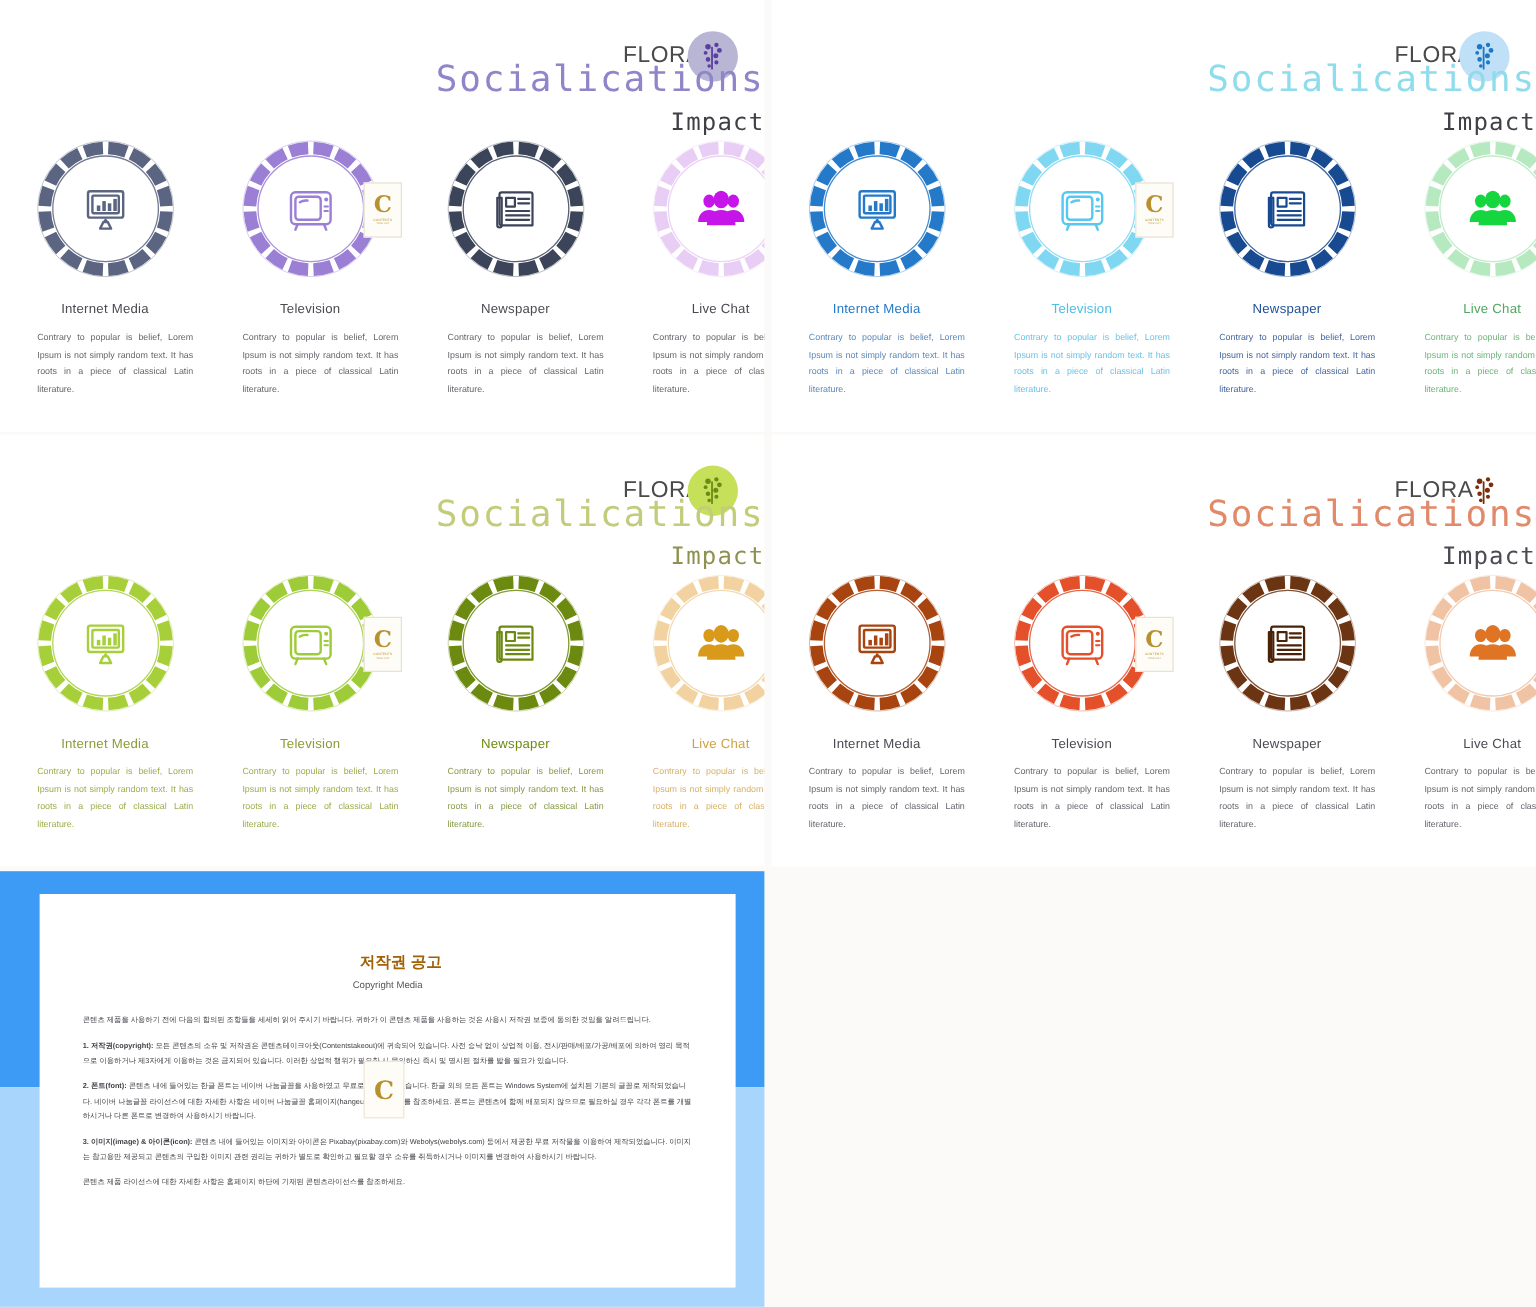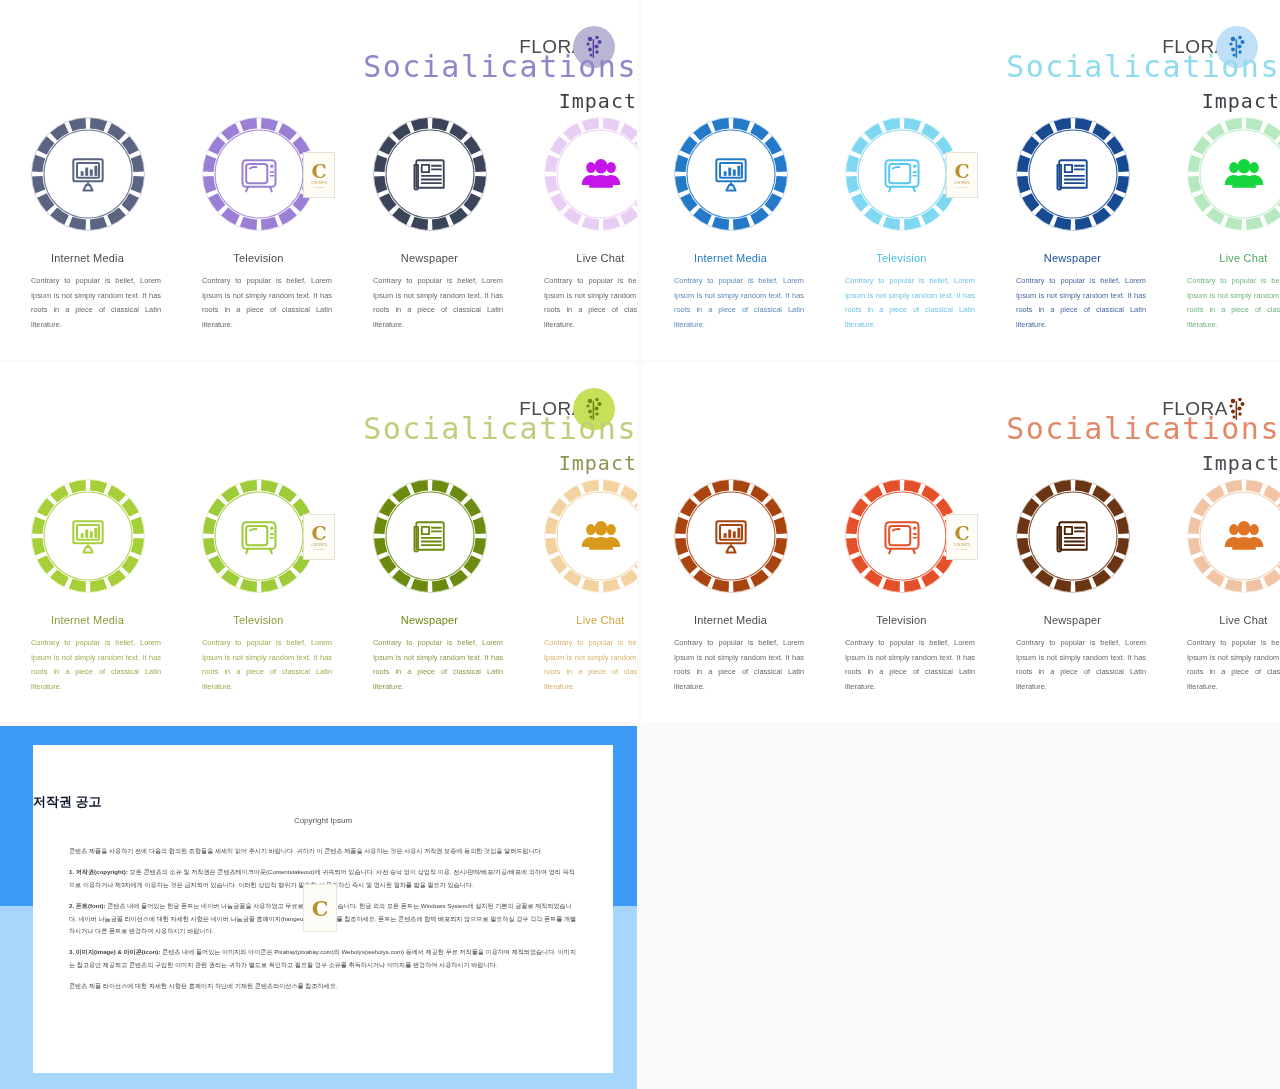--- a/index.html
+++ b/index.html
@@ -156,25 +156,26 @@
     background: #a8d5fc;
   }
   .paper {
     position: absolute;
     left: 33px; top: 19px;
     width: 580px; height: 328px;
     background: #ffffff;
   }
   .copy-title {
     margin-top: 48px;
-    text-align: left;
+    text-align: center;
     font-size: 13px;
     font-weight: bold;
-    color: #0f172a;
+    color: #a16207;
     font-family: "Liberation Sans", sans-serif;
+    padding-left: 22px;
   }
   .copy-subtitle {
     text-align: center;
     font-size: 8px;
     color: #555;
     margin-top: 5px;
     font-family: "Liberation Sans", sans-serif;
   }
   .copy-body {
     margin: 20px 36px 0 36px;
@@ -924,21 +925,21 @@
         <div class="cmark">C</div>
         <div class="ctxt">CONTENTS</div>
         <div class="ctxt2">TAKE  OUT</div>
       </div>
     </div>
     <div class="copy-slide">
   <div class="frame-top" style="background: rgb(61, 155, 245);"></div>
   <div class="frame-bot" style="background: rgb(168, 213, 252);"></div>
   <div class="paper">
     <div class="copy-title">저작권 공고</div>
-    <div class="copy-subtitle">Copyright Ipsum</div>
+    <div class="copy-subtitle">Copyright Media</div>
     <div class="copy-body">
       <p>콘텐츠 제품을 사용하기 전에 다음의 합의된 조항들을 세세히 읽어 주시기 바랍니다. 귀하가 이 콘텐츠 제품을 사용하는 것은 사용시 저작권 보증에 동의한 것임을 알려드립니다.</p>
       <p><b>1. 저작권(copyright):</b><span> 모든 콘텐츠의 소유 및 저작권은 콘텐츠테이크아웃(Contentstakeout)에 귀속되어 있습니다. 사전 승낙 없이 상업적 이용, 전시/판매/배포/가공/배포에 의하여 영리 목적으로 이용하거나 제3자에게 이용하는 것은 금지되어 있습니다. 이러한 상업적 행위가 필요한 시 문의하신 즉시 및 명시된 절차를 밟을 필요가 있습니다.</span></p>
       <p><b>2. 폰트(font):</b><span> 콘텐츠 내에 들어있는 한글 폰트는 네이버 나눔글꼴을 사용하였고 무료로 배포되어 있습니다. 한글 외의 모든 폰트는 Windows System에 설치된 기본의 글꼴로 제작되었습니다. 네이버 나눔글꼴 라이선스에 대한 자세한 사항은 네이버 나눔글꼴 홈페이지(hangeul.naver.com)를 참조하세요. 폰트는 콘텐츠에 함께 배포되지 않으므로 필요하실 경우 각각 폰트를 개별하시거나 다른 폰트로 변경하여 사용하시기 바랍니다.</span></p>
       <p><b>3. 이미지(image) &amp; 아이콘(icon):</b><span> 콘텐츠 내에 들어있는 이미지와 아이콘은 Pixabay(pixabay.com)와 Webolys(webolys.com) 등에서 제공한 무료 저작물을 이용하여 제작되었습니다. 이미지는 참고용만 제공되고 콘텐츠의 구입한 이미지 관련 권리는 귀하가 별도로 확인하고 필요할 경우 소유를 취득하시거나 이미지를 변경하여 사용하시기 바랍니다.</span></p>
       <p>콘텐츠 제품 라이선스에 대한 자세한 사항은 홈페이지 하단에 기재된 콘텐츠라이선스를 참조하세요.</p>
     </div>
   </div>
   <div class="watermark-c">C</div>
 </div>

